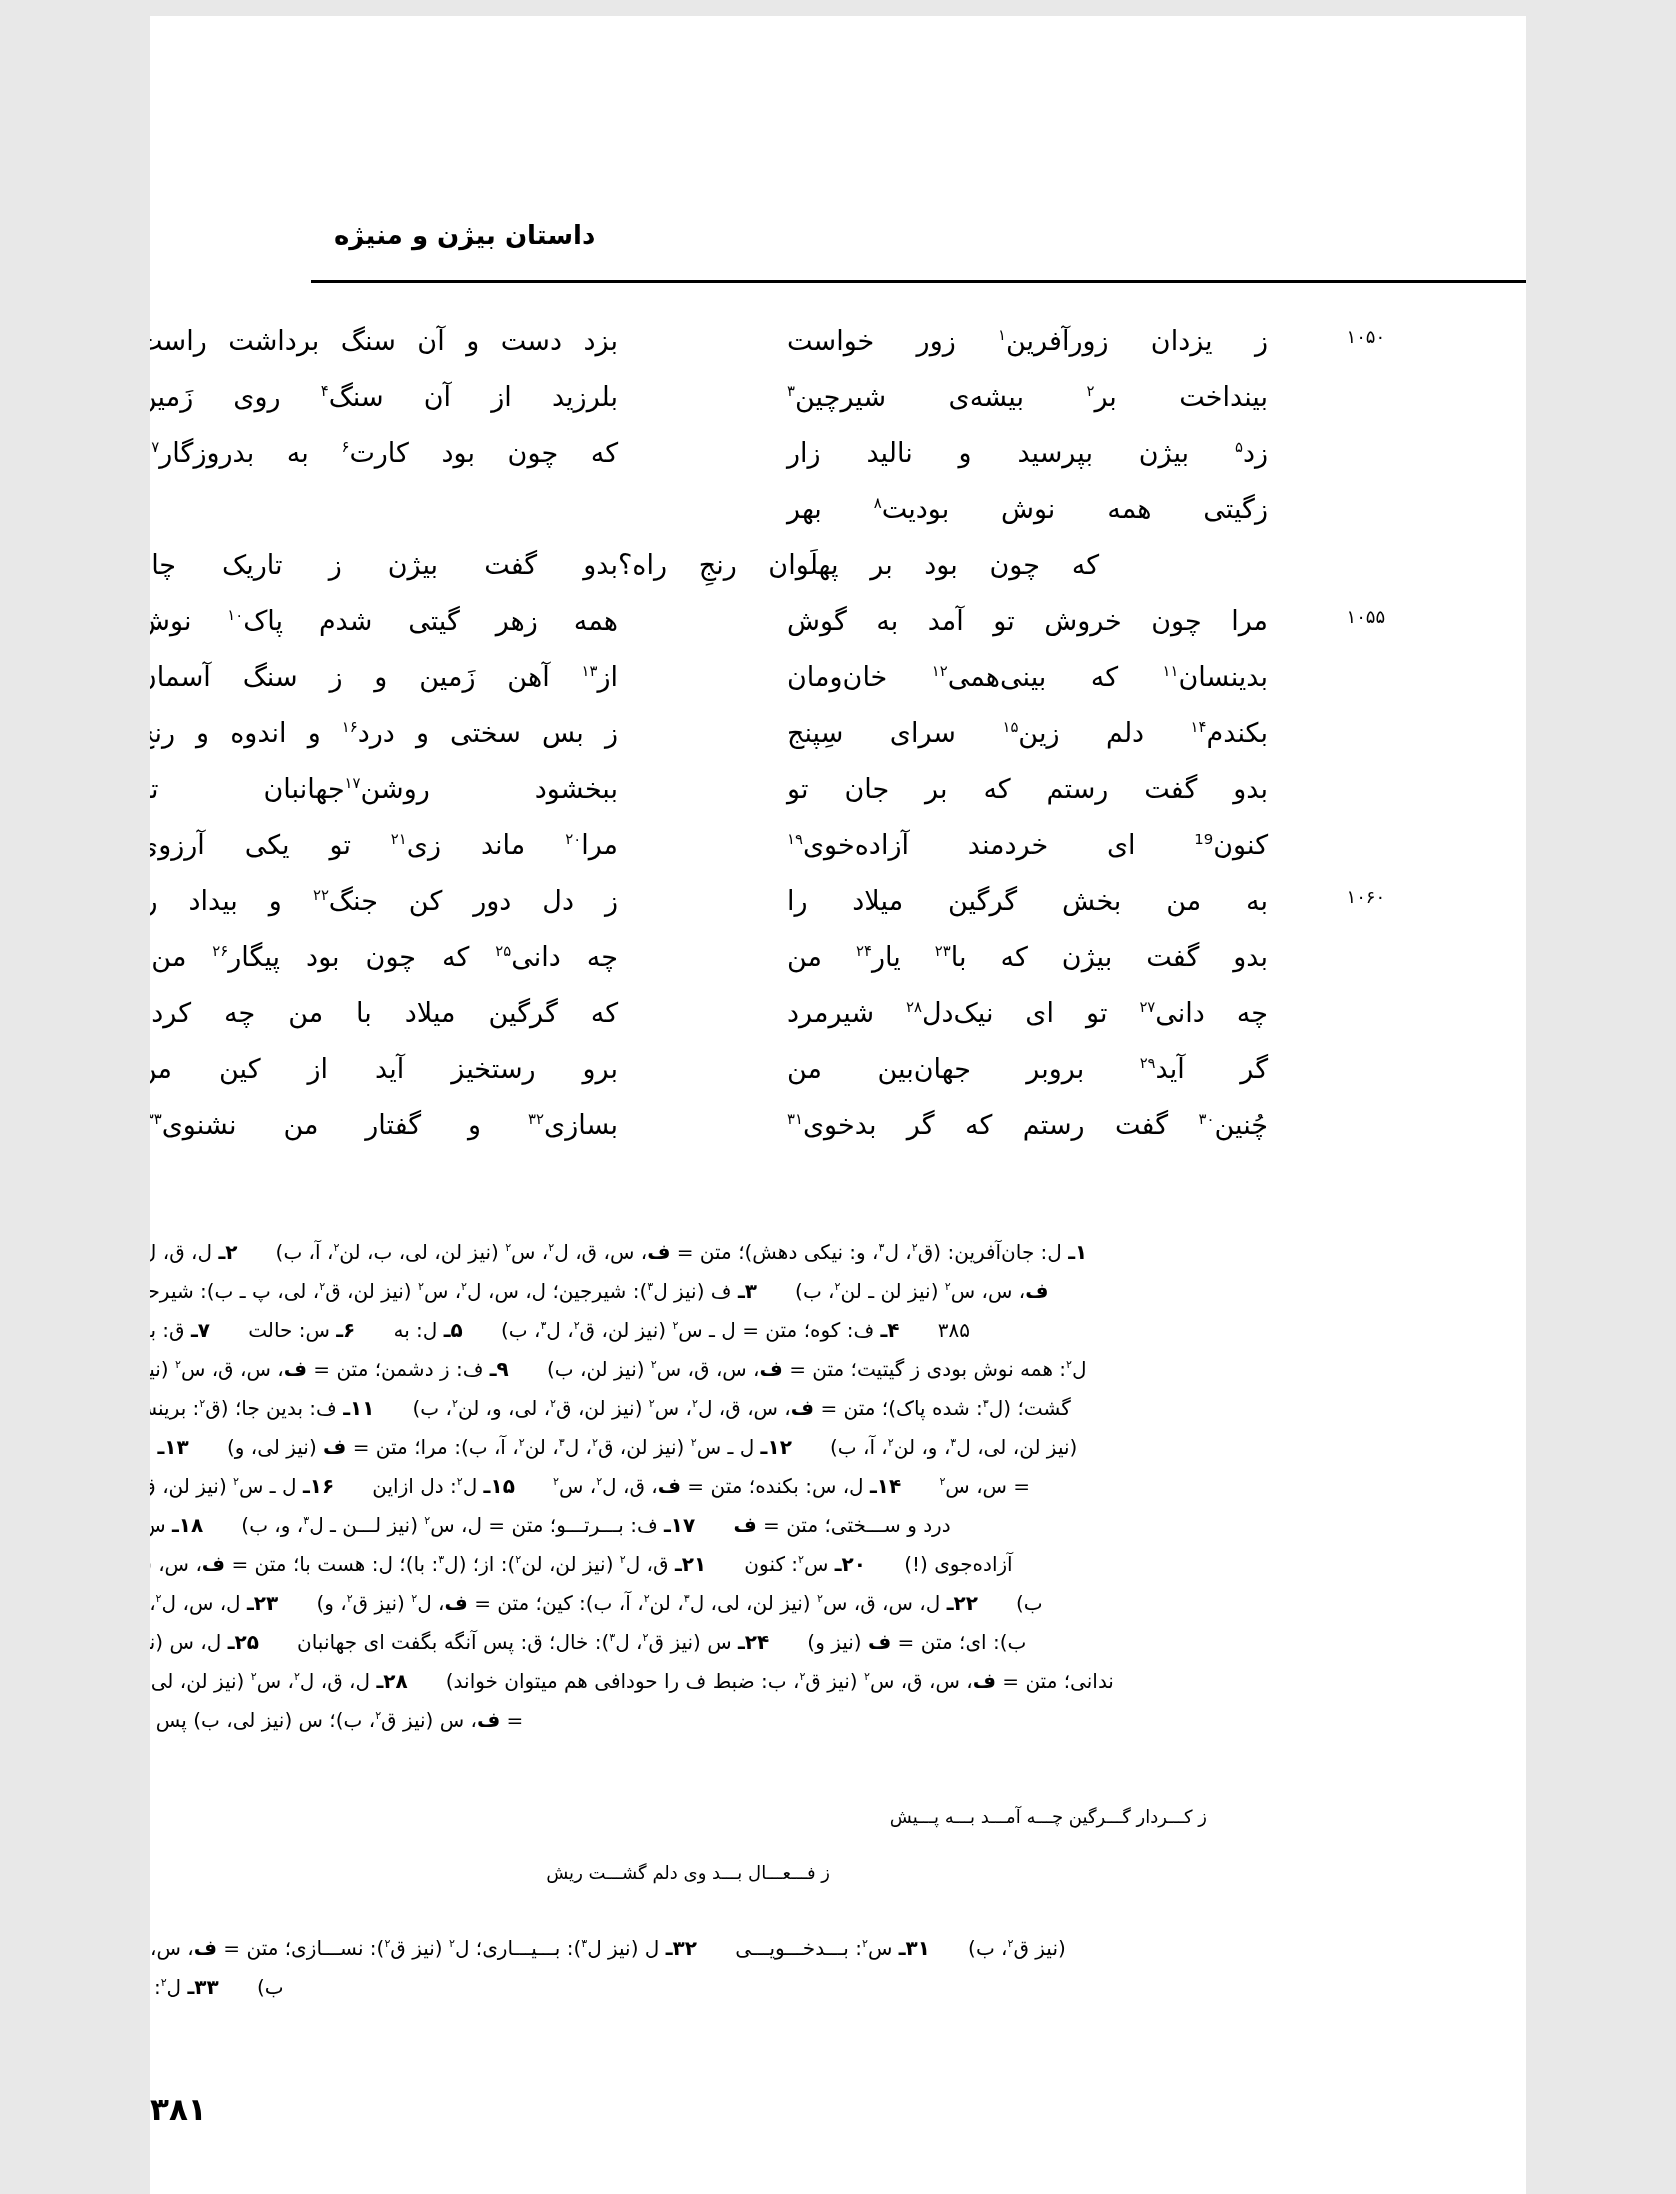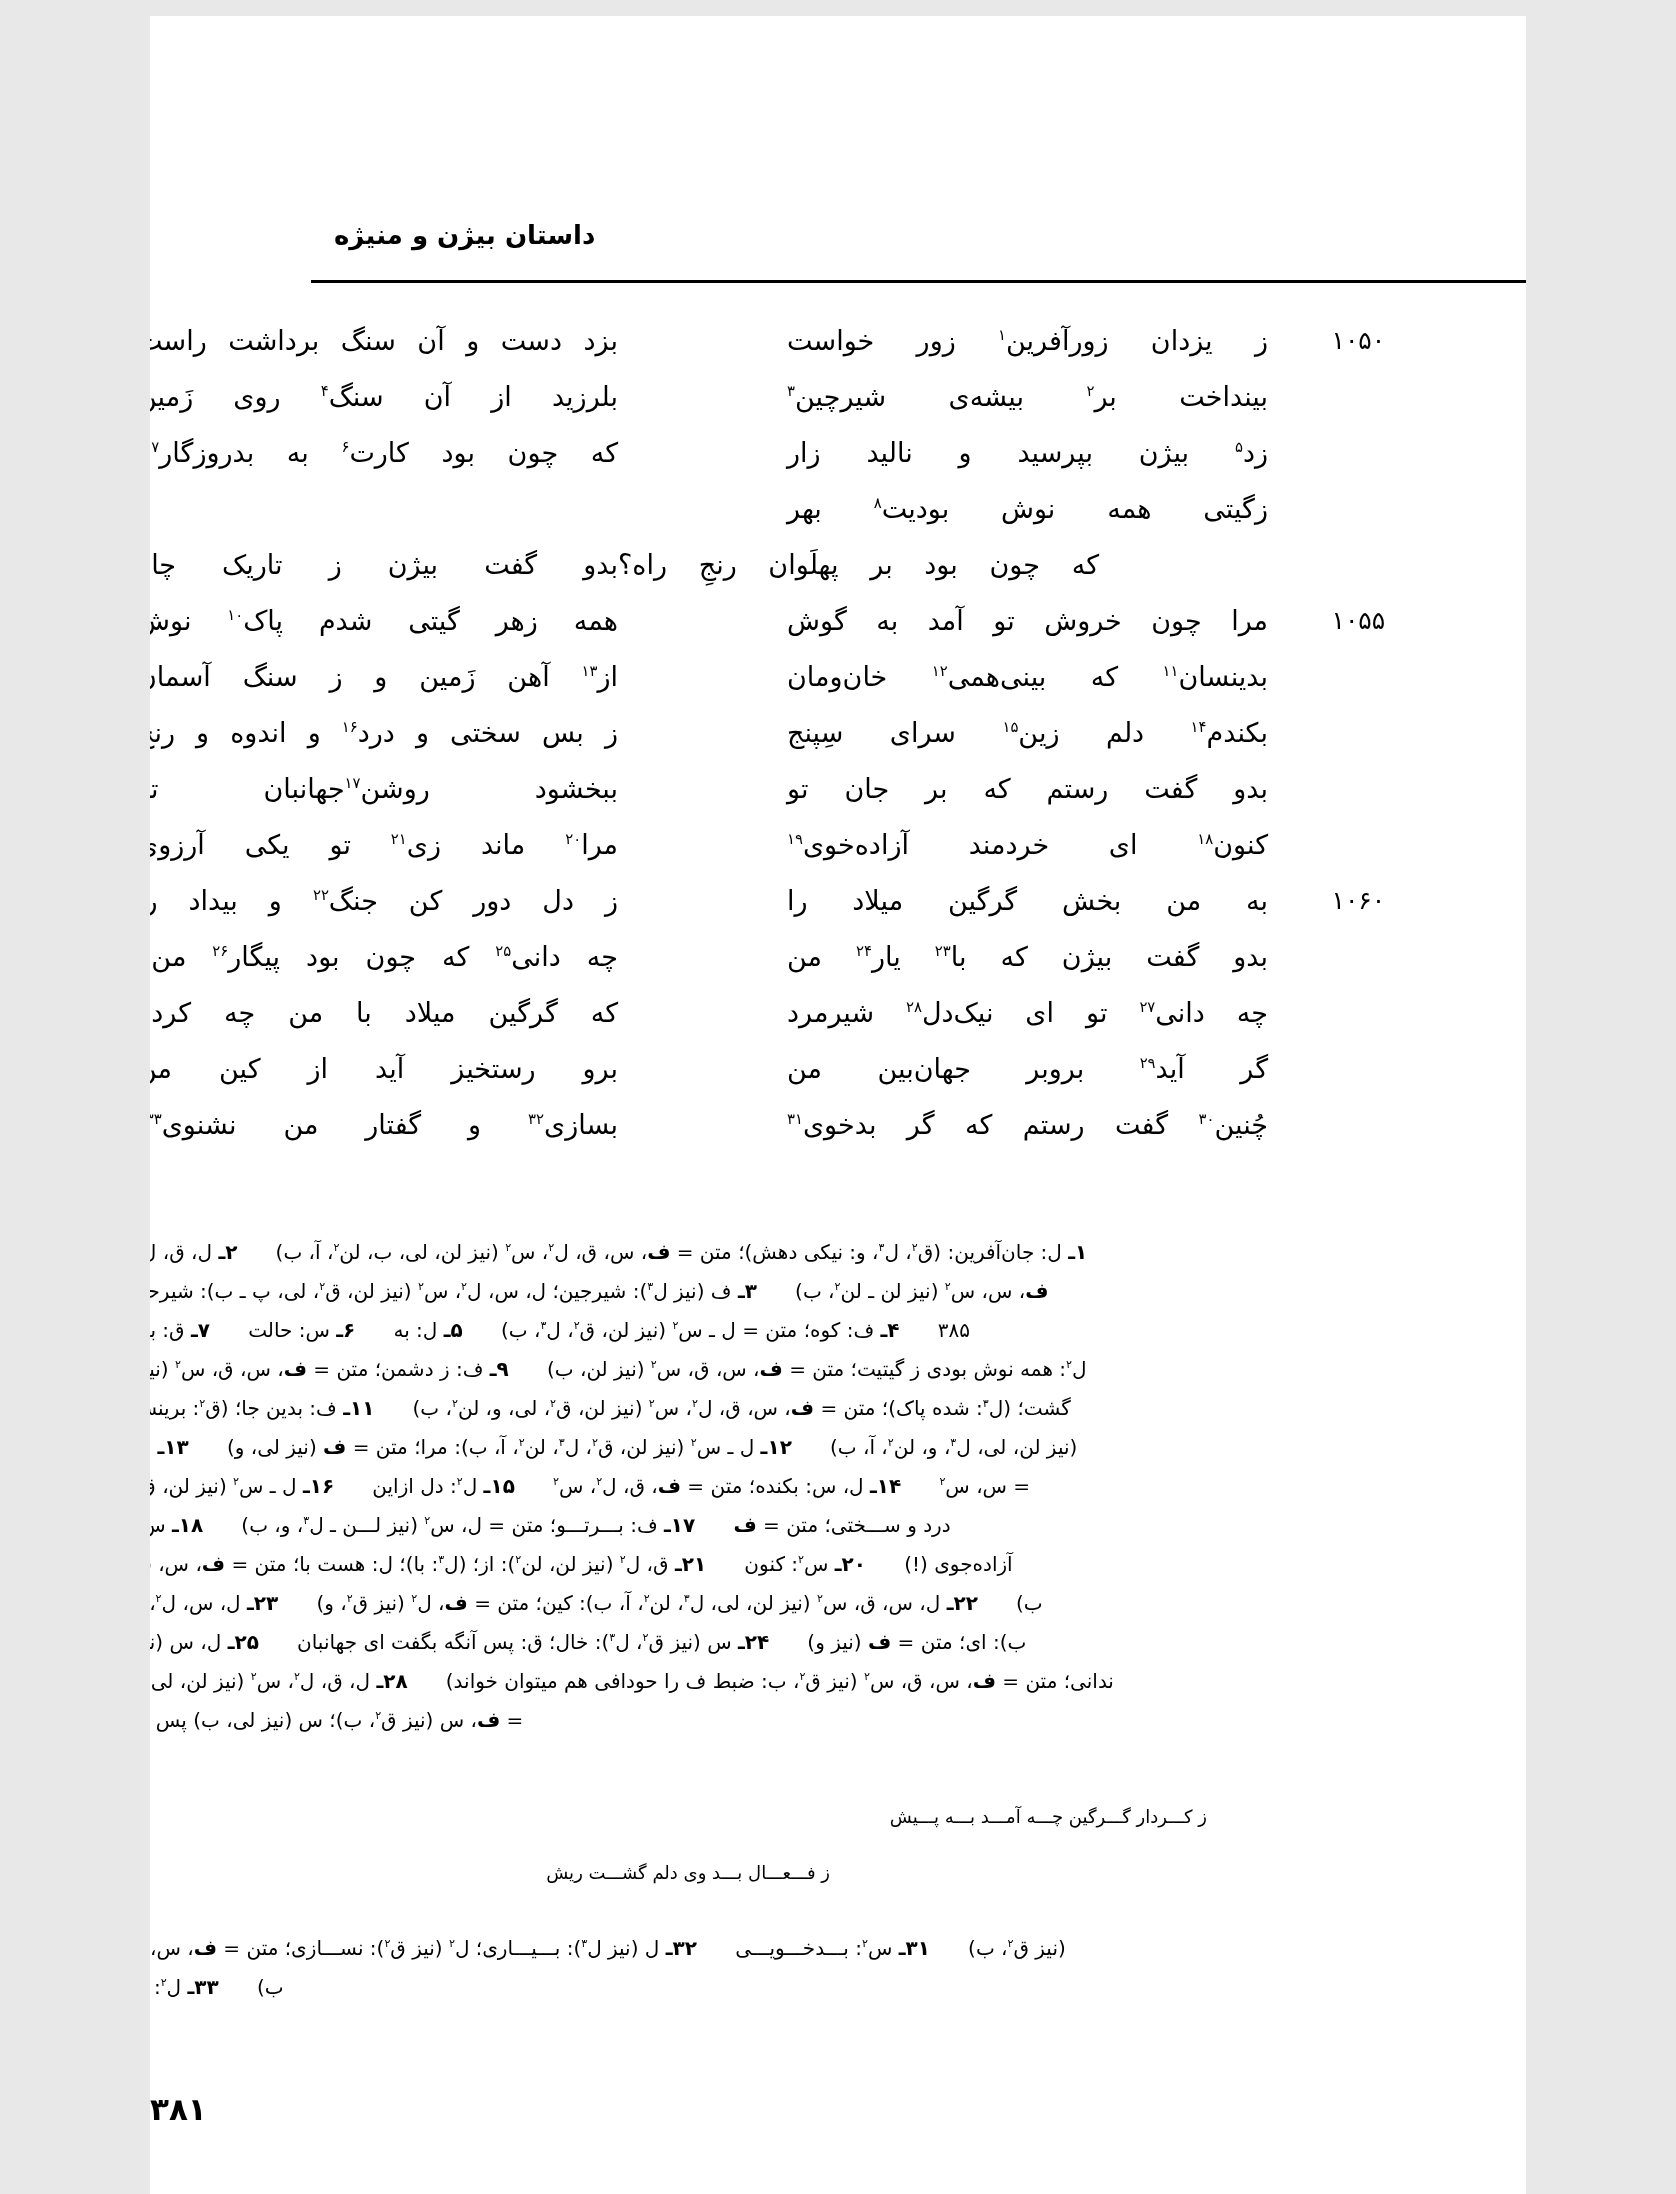--- a/index.html
+++ b/index.html
@@ -22,21 +22,21 @@
   }
   .head-rule{
     position:absolute;top:264px;left:161px;
     width:1363px;height:3.4px;background:#000;
   }
   
   .poem{position:absolute;top:305px;right:130px;width:1419px;}
   .vrow{display:flex;direction:rtl;height:56px;align-items:flex-start;}
   .vnum{
     width:128px;flex:0 0 128px;
-    font-size:25px;padding-top:5.4px;padding-right:10.8px;
+    font-size:18px;padding-top:5.4px;padding-right:10.8px;
     letter-spacing:4px;box-sizing:border-box;
   }
   .hemi{
     width:481px;flex:0 0 481px;
     font-size:27px;line-height:1.45;
     text-align:justify;text-align-last:justify;
   }
   .hemi-left{margin-right:169px;}
   sup{font-size:55%;vertical-align:super;line-height:0;}
   b{font-weight:bold;}
@@ -107,21 +107,21 @@
       <div class="hemi">بکندم<sup>۱۴</sup> دلم زین<sup>۱۵</sup> سرای سِپنج</div>
       <div class="hemi hemi-left">ز بس سختی و درد<sup>۱۶</sup> و اندوه و رنج</div>
     </div>
     <div class="vrow">
       <div class="vnum"></div>
       <div class="hemi">بدو گفت رستم که بر جان تو</div>
       <div class="hemi hemi-left">ببخشود روشن<sup>۱۷</sup>جهانبان تو</div>
     </div>
     <div class="vrow">
       <div class="vnum"></div>
-      <div class="hemi">کنون<sup>۱۸</sup> ای خردمند آزاده‌خوی<sup>۱۹</sup></div>
+      <div class="hemi">کنون<sup>19</sup> ای خردمند آزاده‌خوی<sup>۱۹</sup></div>
       <div class="hemi hemi-left">مرا<sup>۲۰</sup> ماند زی<sup>۲۱</sup> تو یکی آرزوی</div>
     </div>
     <div class="vrow">
       <div class="vnum">۱۰۶۰</div>
       <div class="hemi">به من بخش گرگین میلاد را</div>
       <div class="hemi hemi-left">ز دل دور کن جنگ<sup>۲۲</sup> و بیداد را</div>
     </div>
     <div class="vrow">
       <div class="vnum"></div>
       <div class="hemi">بدو گفت بیژن که با<sup>۲۳</sup> یار<sup>۲۴</sup> من</div>

